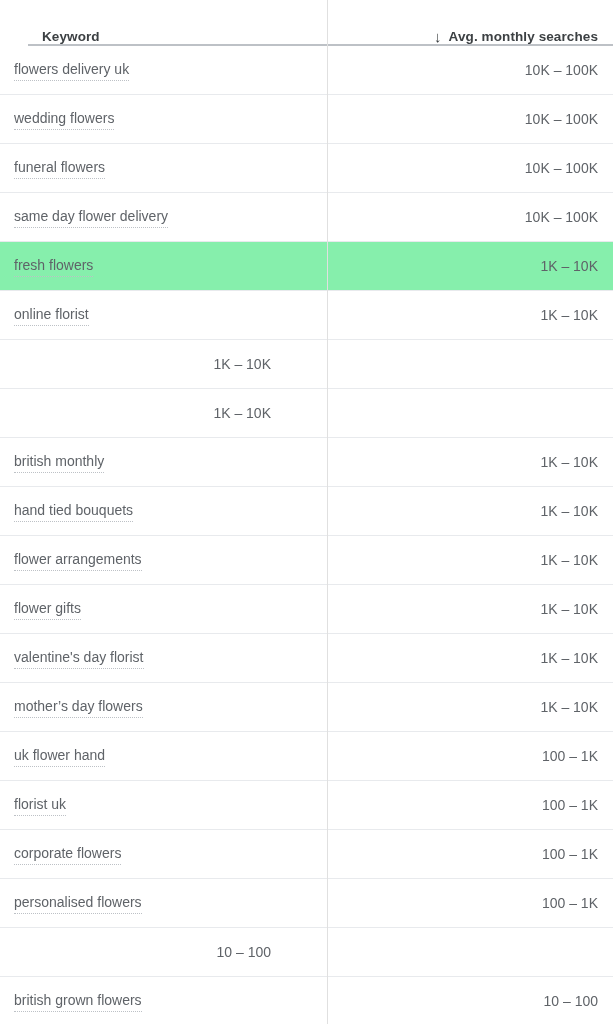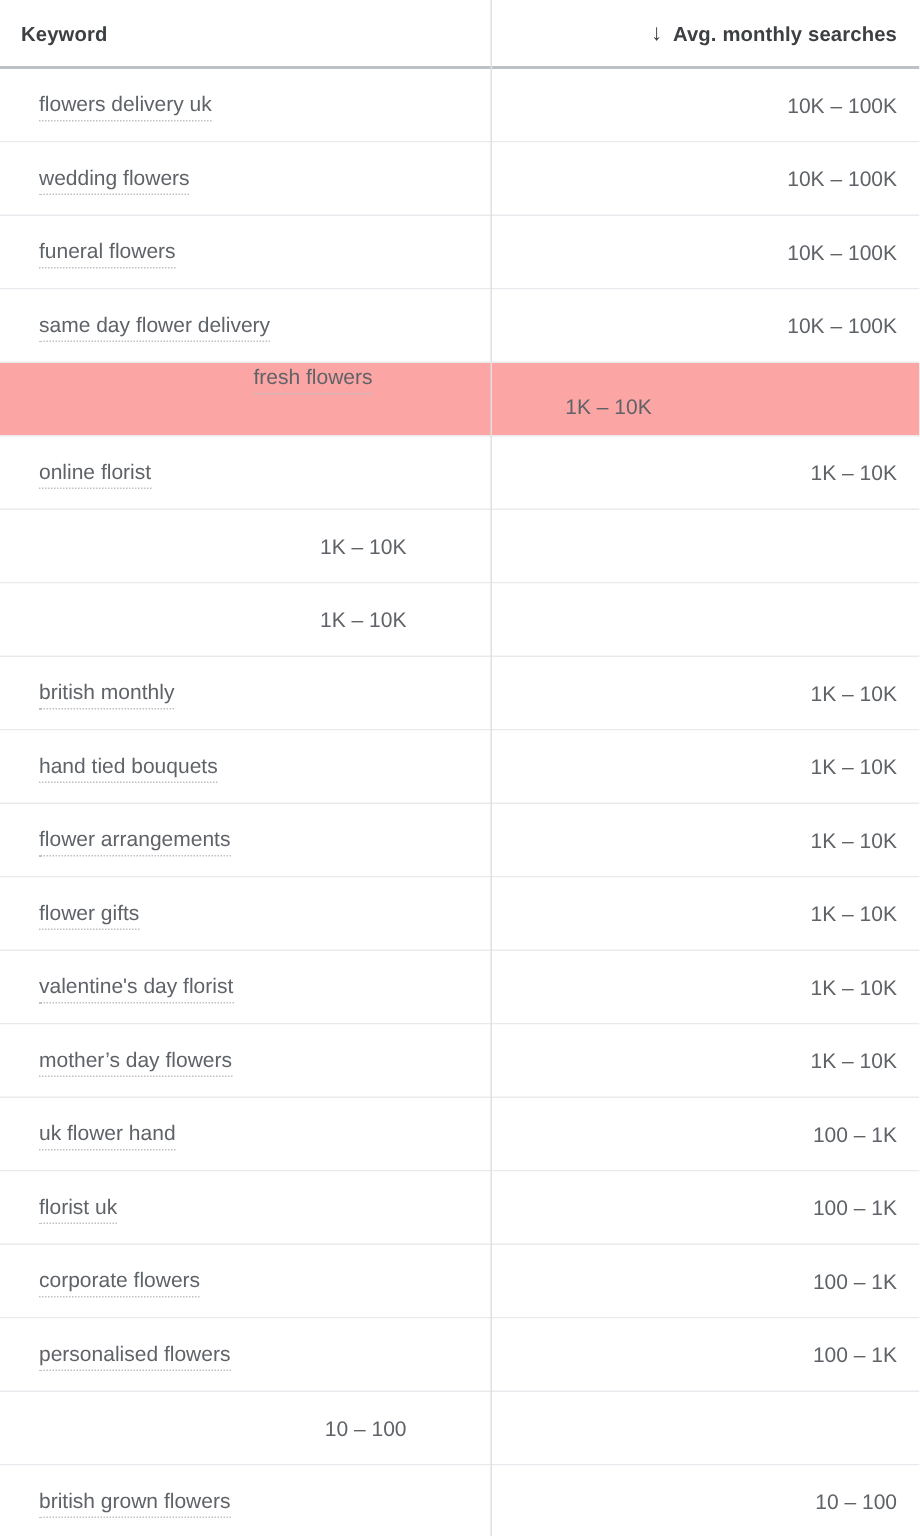--- a/index.html
+++ b/index.html
@@ -35,23 +35,24 @@
     pointer-events: none;
   }
 
   
   .thead {
     position: relative;
     height: 46px;
     box-sizing: border-box;
     border-bottom: 2px solid #bdc1c6;
     display: flex;
-    align-items: center;
+    align-items: flex-end;
     background: #ffffff;
     z-index: 2;
+    margin-left: 28px;
   }
   .th {
     box-sizing: border-box;
     font-size: 13.5px;
     font-weight: bold;
     color: #3c4043;
     letter-spacing: 0.1px;
     white-space: nowrap;
     display: flex;
     align-items: center;
@@ -83,35 +84,34 @@
   .row {
     position: relative;
     height: 49px;
     box-sizing: border-box;
     border-bottom: 1px solid #e8eaed;
     display: flex;
     align-items: center;
     background: #ffffff;
   }
   .row.is-highlighted {
-    background: #fca5a5;
-    flex-direction: column;
+    background: #86efac;
   }
 
   .cell {
     box-sizing: border-box;
     font-size: 14px;
     color: #5f6368;
     white-space: nowrap;
     display: flex;
     align-items: center;
   }
   .cell-keyword {
     width: 327px;
-    padding-left: 26px;
+    padding-left: 14px;
     justify-content: flex-start;
   }
   .cell-searches {
     width: 286px;
     padding-right: 15px;
     justify-content: flex-end;
     color: #5f6368;
     padding-left: 39px;
   }
 

